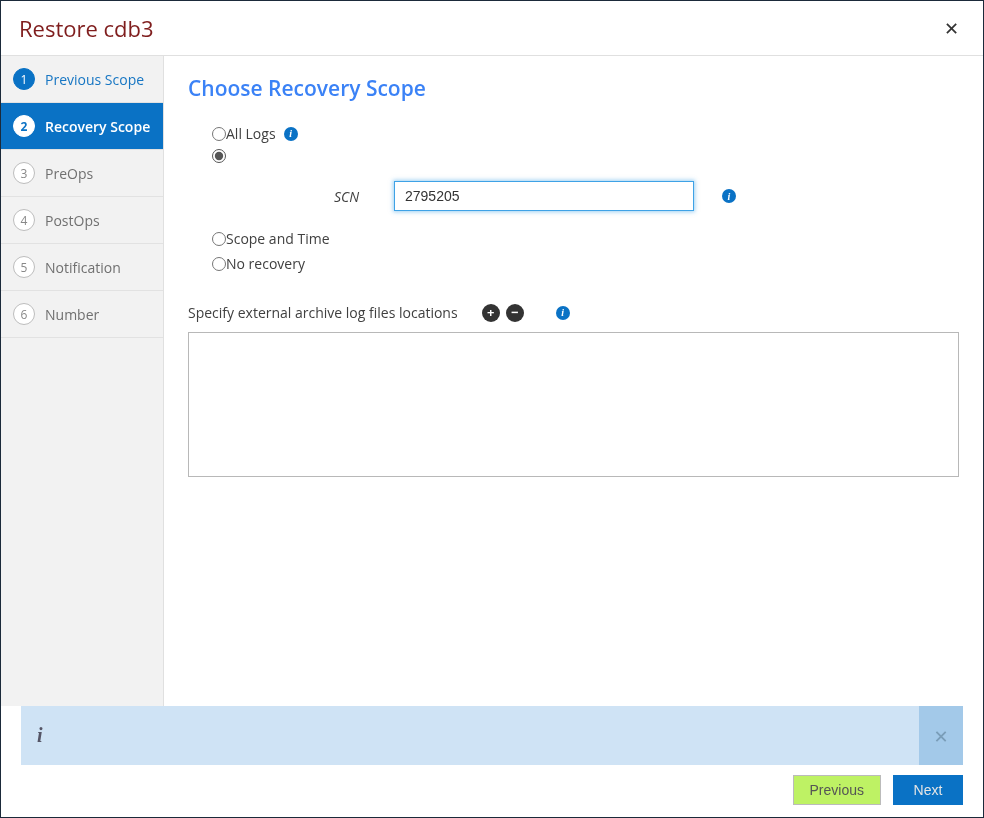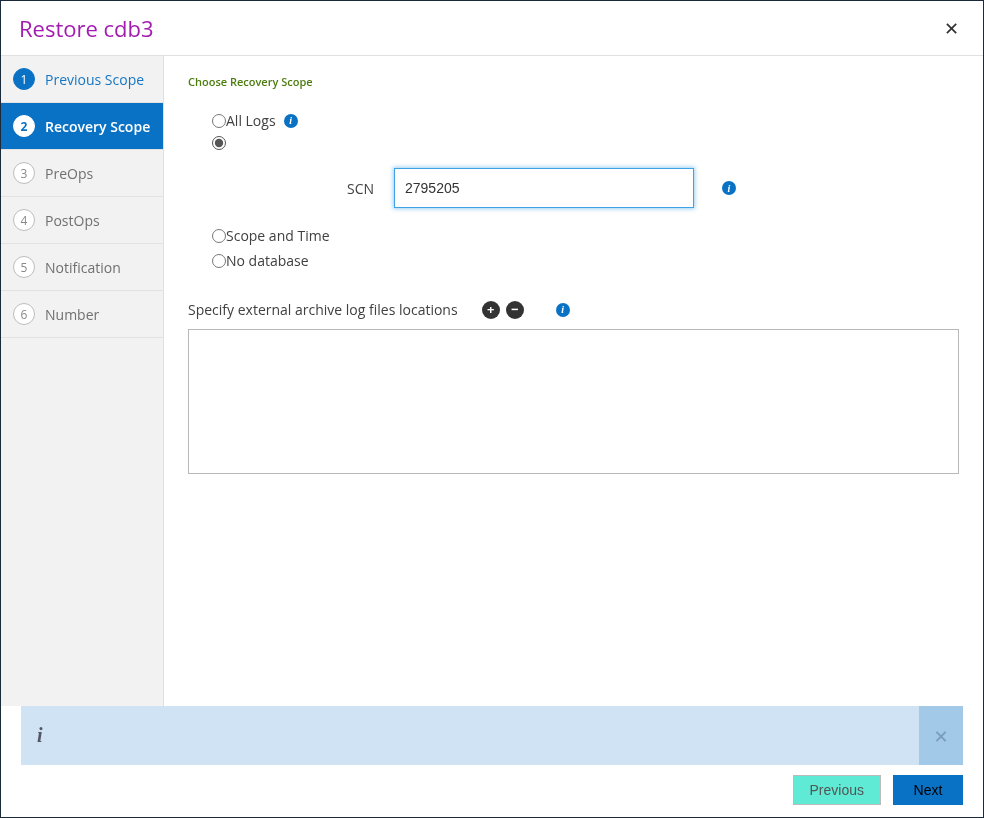--- a/index.html
+++ b/index.html
@@ -21,21 +21,21 @@
   .titlebar {
     display: flex;
     align-items: center;
     justify-content: space-between;
     padding: 12px 18px 12px 18px;
     border-bottom: 1px solid #e0e0e0;
   }
   .titlebar-title {
     font-size: 22px;
     font-weight: 400;
-    color: #a21caf;
+    color: #7f1d1d;
   }
   .titlebar-close {
     font-size: 18px;
     color: #333;
     cursor: pointer;
     line-height: 1;
     padding: 2px 6px;
   }
   .body-row {
     flex: 1;
@@ -88,23 +88,23 @@
     font-weight: 700;
   }
   .main {
     flex: 1;
     padding: 18px 24px;
     display: flex;
     flex-direction: column;
     overflow: auto;
   }
   .page-title {
-    font-size: 11px;
+    font-size: 21px;
     font-weight: 600;
-    color: #4d7c0f;
+    color: #3b82f6;
     margin-bottom: 22px;
   }
   .option-group {
     padding-left: 24px;
     font-size: 14px;
     color: #404040;
   }
   .option-row {
     display: flex;
     align-items: center;
@@ -131,25 +131,26 @@
   .scn-row {
     display: flex;
     align-items: center;
     gap: 20px;
     margin: 18px 0 18px 122px;
   }
   .scn-label {
     font-size: 14px;
     color: #404040;
     width: 40px;
-    text-align: right;
+    text-align: left;
+    font-style: italic;
   }
   .scn-input {
     width: 300px;
-    height: 40px;
+    height: 30px;
     border: 1px solid #3ea2e6;
     box-shadow: 0 0 4px 1px rgba(62,162,230,0.5);
     padding: 4px 10px;
     font-size: 14px;
     color: #333;
     outline: none;
   }
   .ext-section {
     margin-top: 24px;
   }
@@ -220,28 +221,28 @@
     justify-content: flex-end;
     gap: 12px;
     padding: 0 20px 12px 20px;
   }
   .btn {
     min-width: 70px;
     height: 30px;
     padding: 0 16px;
     font-size: 14px;
     border: 1px solid #bbb;
-    background: #5eead4;
+    background: #bef264;
     color: #555;
     cursor: pointer;
   }
   .btn.primary {
     background: #0a72c5;
     border-color: #0a72c5;
-    color: #000000;
+    color: #e5e5e5;
   }
 </style>
 </head>
 <body>
 
 <div class="window">
   <div class="titlebar">
     <div class="titlebar-title">Restore cdb3</div>
     <div class="titlebar-close">✕</div>
   </div>
@@ -292,21 +293,21 @@
           <input class="scn-input" type="text" value="2795205" style="">
           <span class="info-icon">i</span>
         </div>
 
         <div class="option-row">
           <input type="radio" name="rec" style="">
           <span>Scope and Time</span>
         </div>
         <div class="option-row">
           <input type="radio" name="rec" style="">
-          <span>No database</span>
+          <span>No recovery</span>
         </div>
       </div>
 
       <div class="ext-section">
         <div class="ext-row">
           <span>Specify external archive log files locations</span>
           <span class="btn-icons">
             <span class="round-btn">+</span>
             <span class="round-btn">−</span>
           </span>

